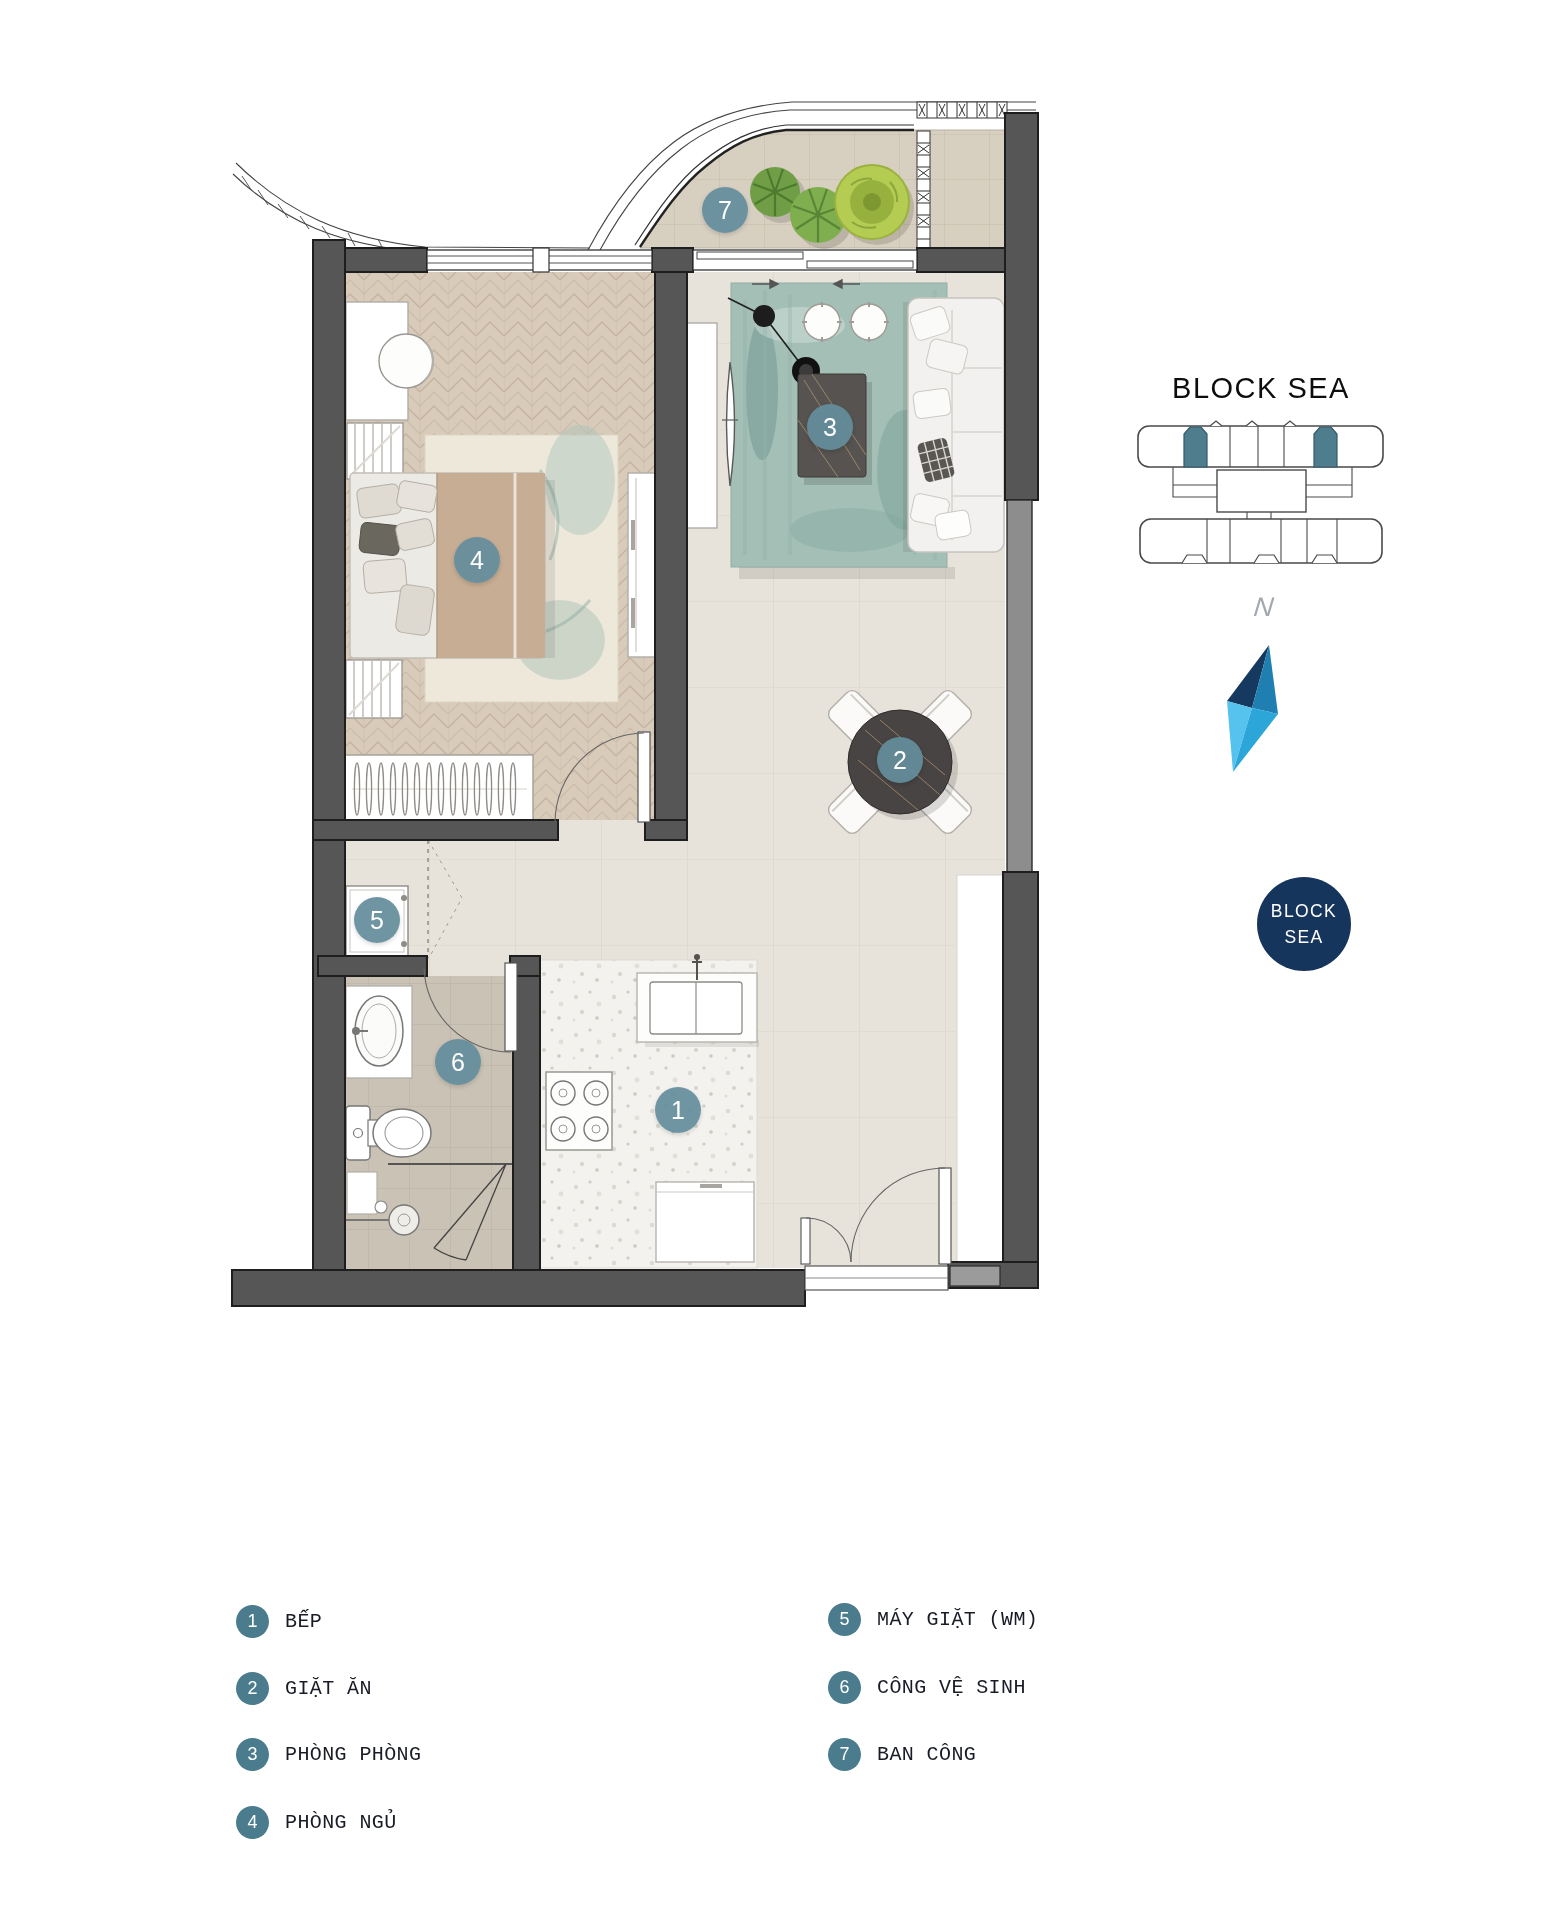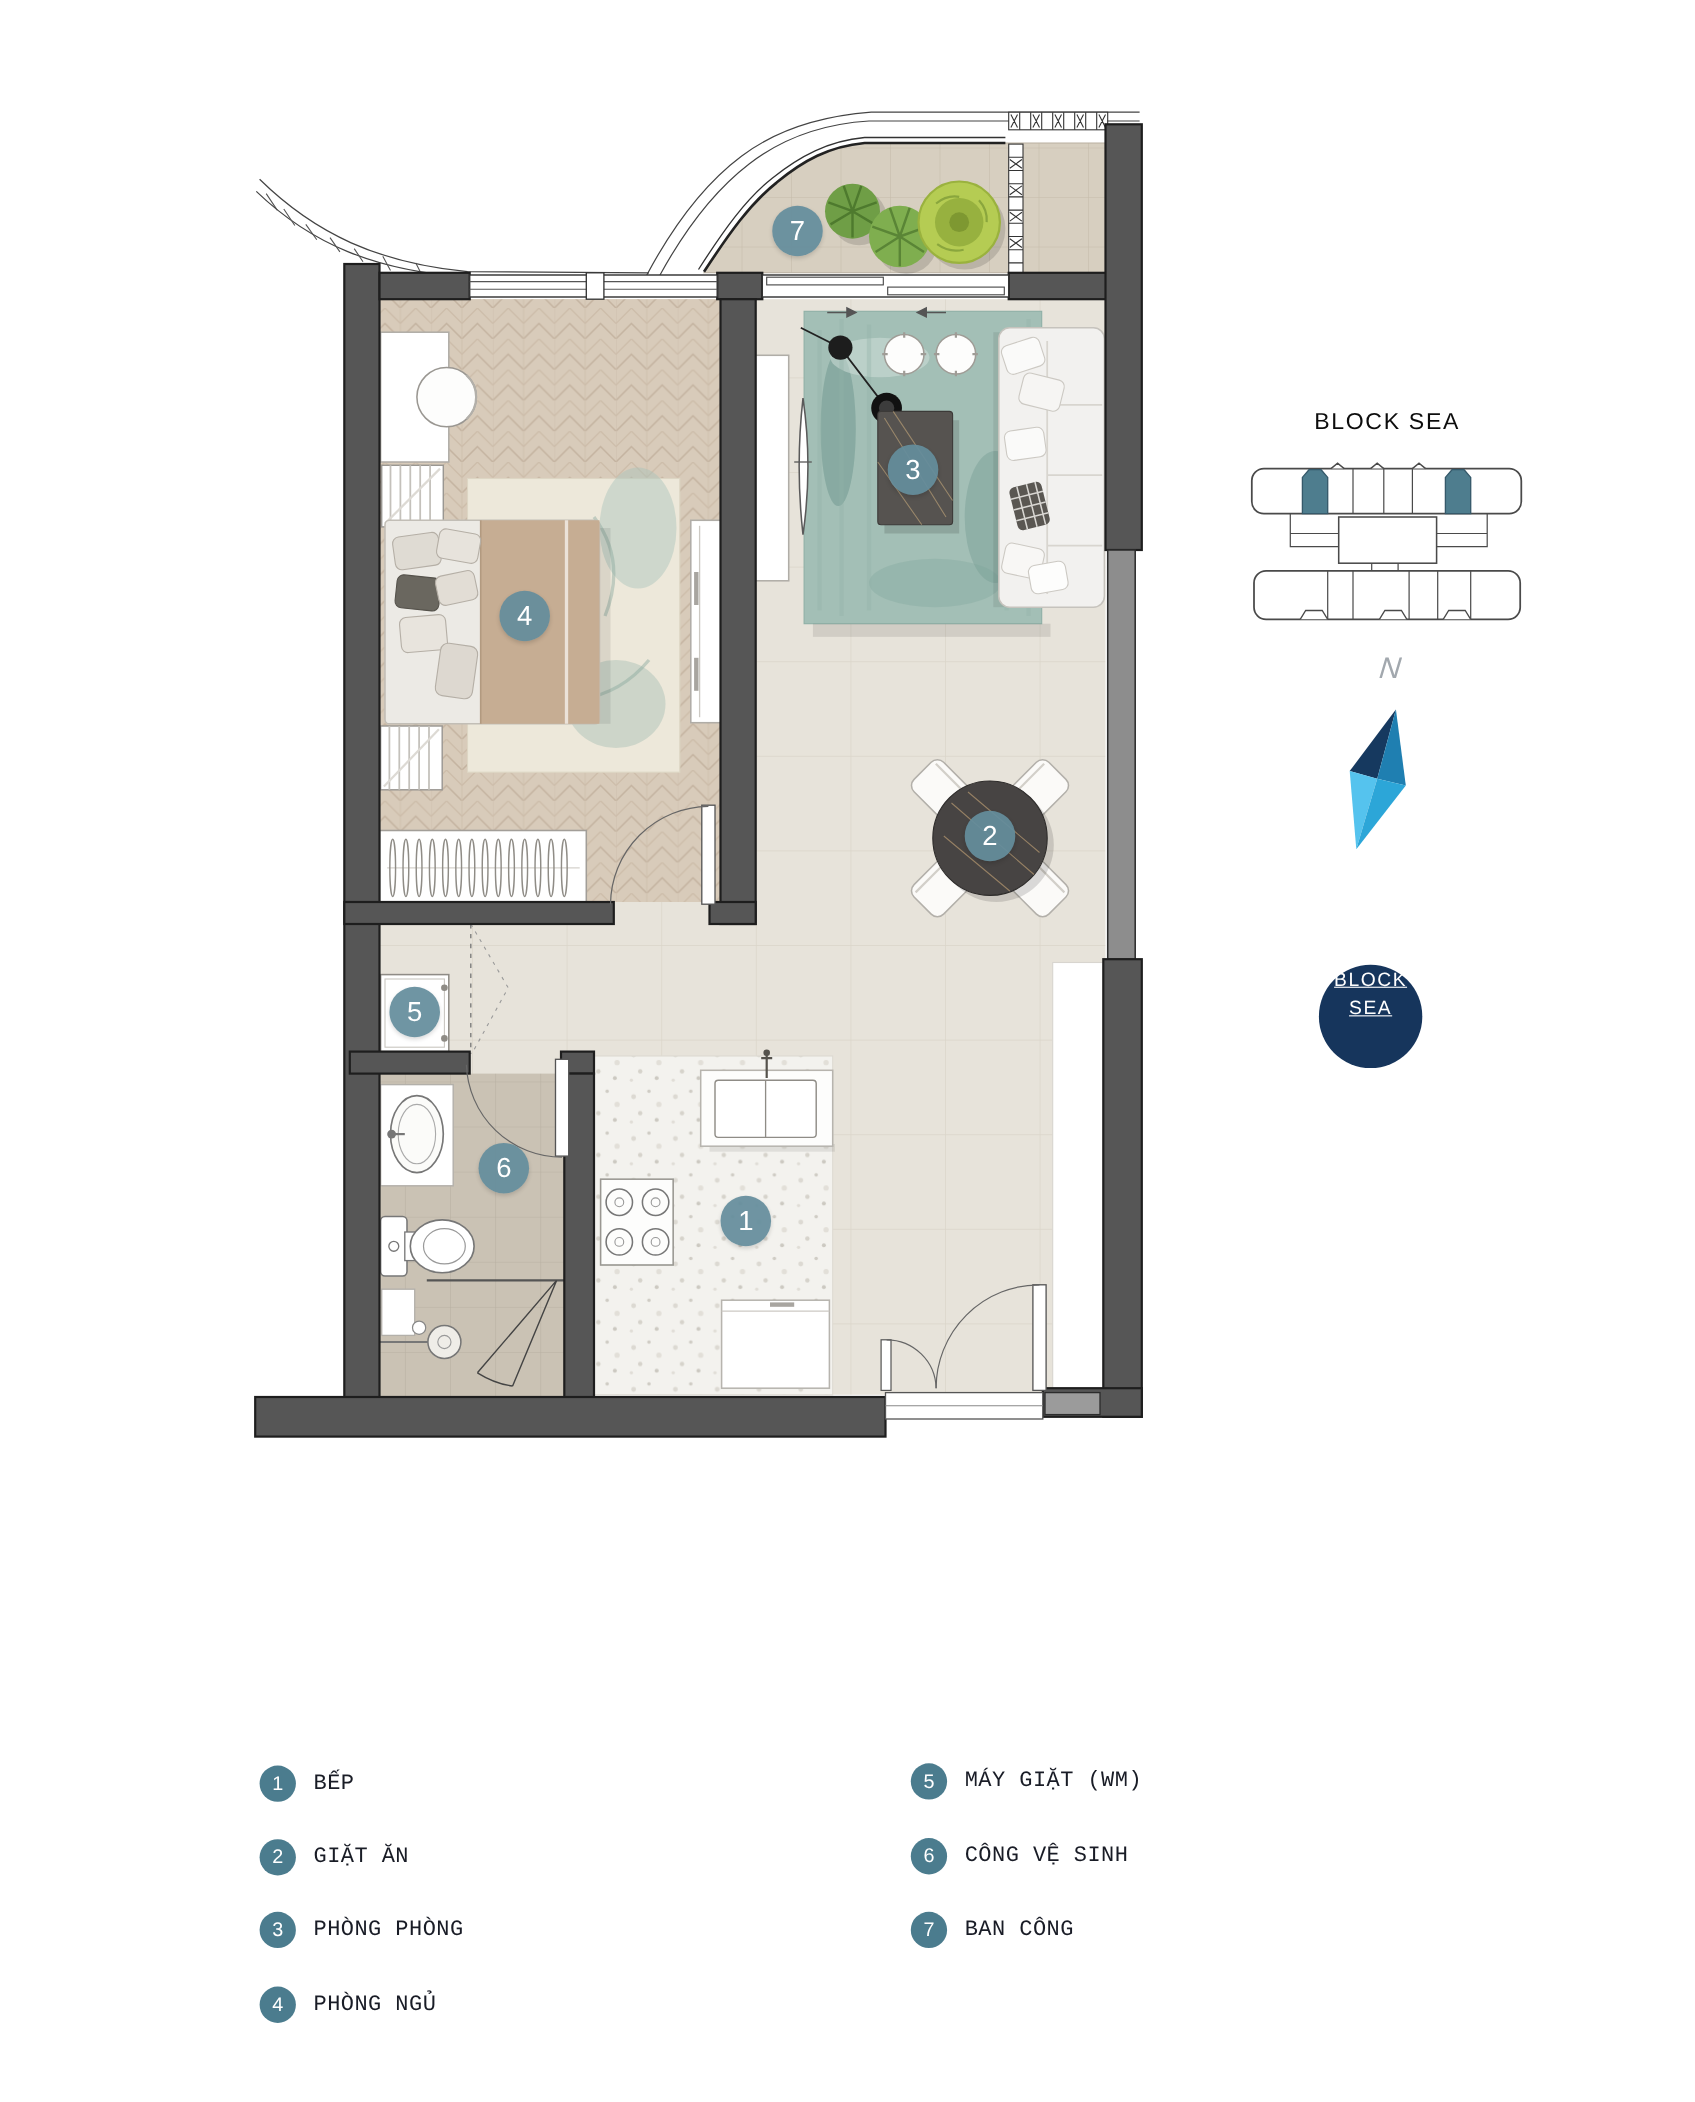--- a/index.html
+++ b/index.html
@@ -4,27 +4,27 @@
 <style>
   html,body{margin:0;padding:0;background:#ffffff;}
   .page{position:relative;width:1541px;height:1911px;background:#fff;
         font-family:"Liberation Sans",sans-serif;overflow:hidden;}
   svg{position:absolute;left:0;top:0;}
   .plan-badge{position:absolute;width:46px;height:46px;border-radius:50%;
     background:rgba(100,141,156,.93);color:#fff;display:flex;align-items:center;
     justify-content:center;font-size:25px;transform:translate(-50%,-50%);
     box-shadow:0 2px 4px rgba(0,0,0,.15);}
   .block-title{position:absolute;left:1128px;top:372px;width:266px;text-align:center;
-    font-size:21px;letter-spacing:1.5px;color:#0d0d0d;font-weight:500;}
+    font-size:29px;letter-spacing:1.5px;color:#0d0d0d;font-weight:500;}
   .compass-n{position:absolute;left:1254px;top:592px;font-size:27px;color:#a2a8ae;
     font-style:italic;transform:skewX(-6deg);}
-  .sea-badge{position:absolute;left:1199px;top:877px;width:94px;height:94px;
+  .sea-badge{position:absolute;left:1257px;top:877px;width:94px;height:94px;
     border-radius:50%;background:#16355c;color:#fff;display:flex;flex-direction:column;
-    align-items:center;justify-content:flex-start;font-size:17.5px;letter-spacing:1.4px;
-    line-height:1.5;text-decoration:underline;}
+    align-items:center;justify-content:center;font-size:17.5px;letter-spacing:1.4px;
+    line-height:1.5;}
   .legend-row{position:absolute;display:flex;align-items:center;gap:16px;}
   .legend-badge{width:33px;height:33px;border-radius:50%;background:#4b7c8e;color:#fff;
     display:flex;align-items:center;justify-content:center;font-size:18px;flex:0 0 auto;}
   .legend-label{font-size:20px;color:#191c26;letter-spacing:.4px;white-space:nowrap;font-family:Liberation Mono, monospace;}
 </style>
 </head>
 <body>
 
 <div class="page">
 

